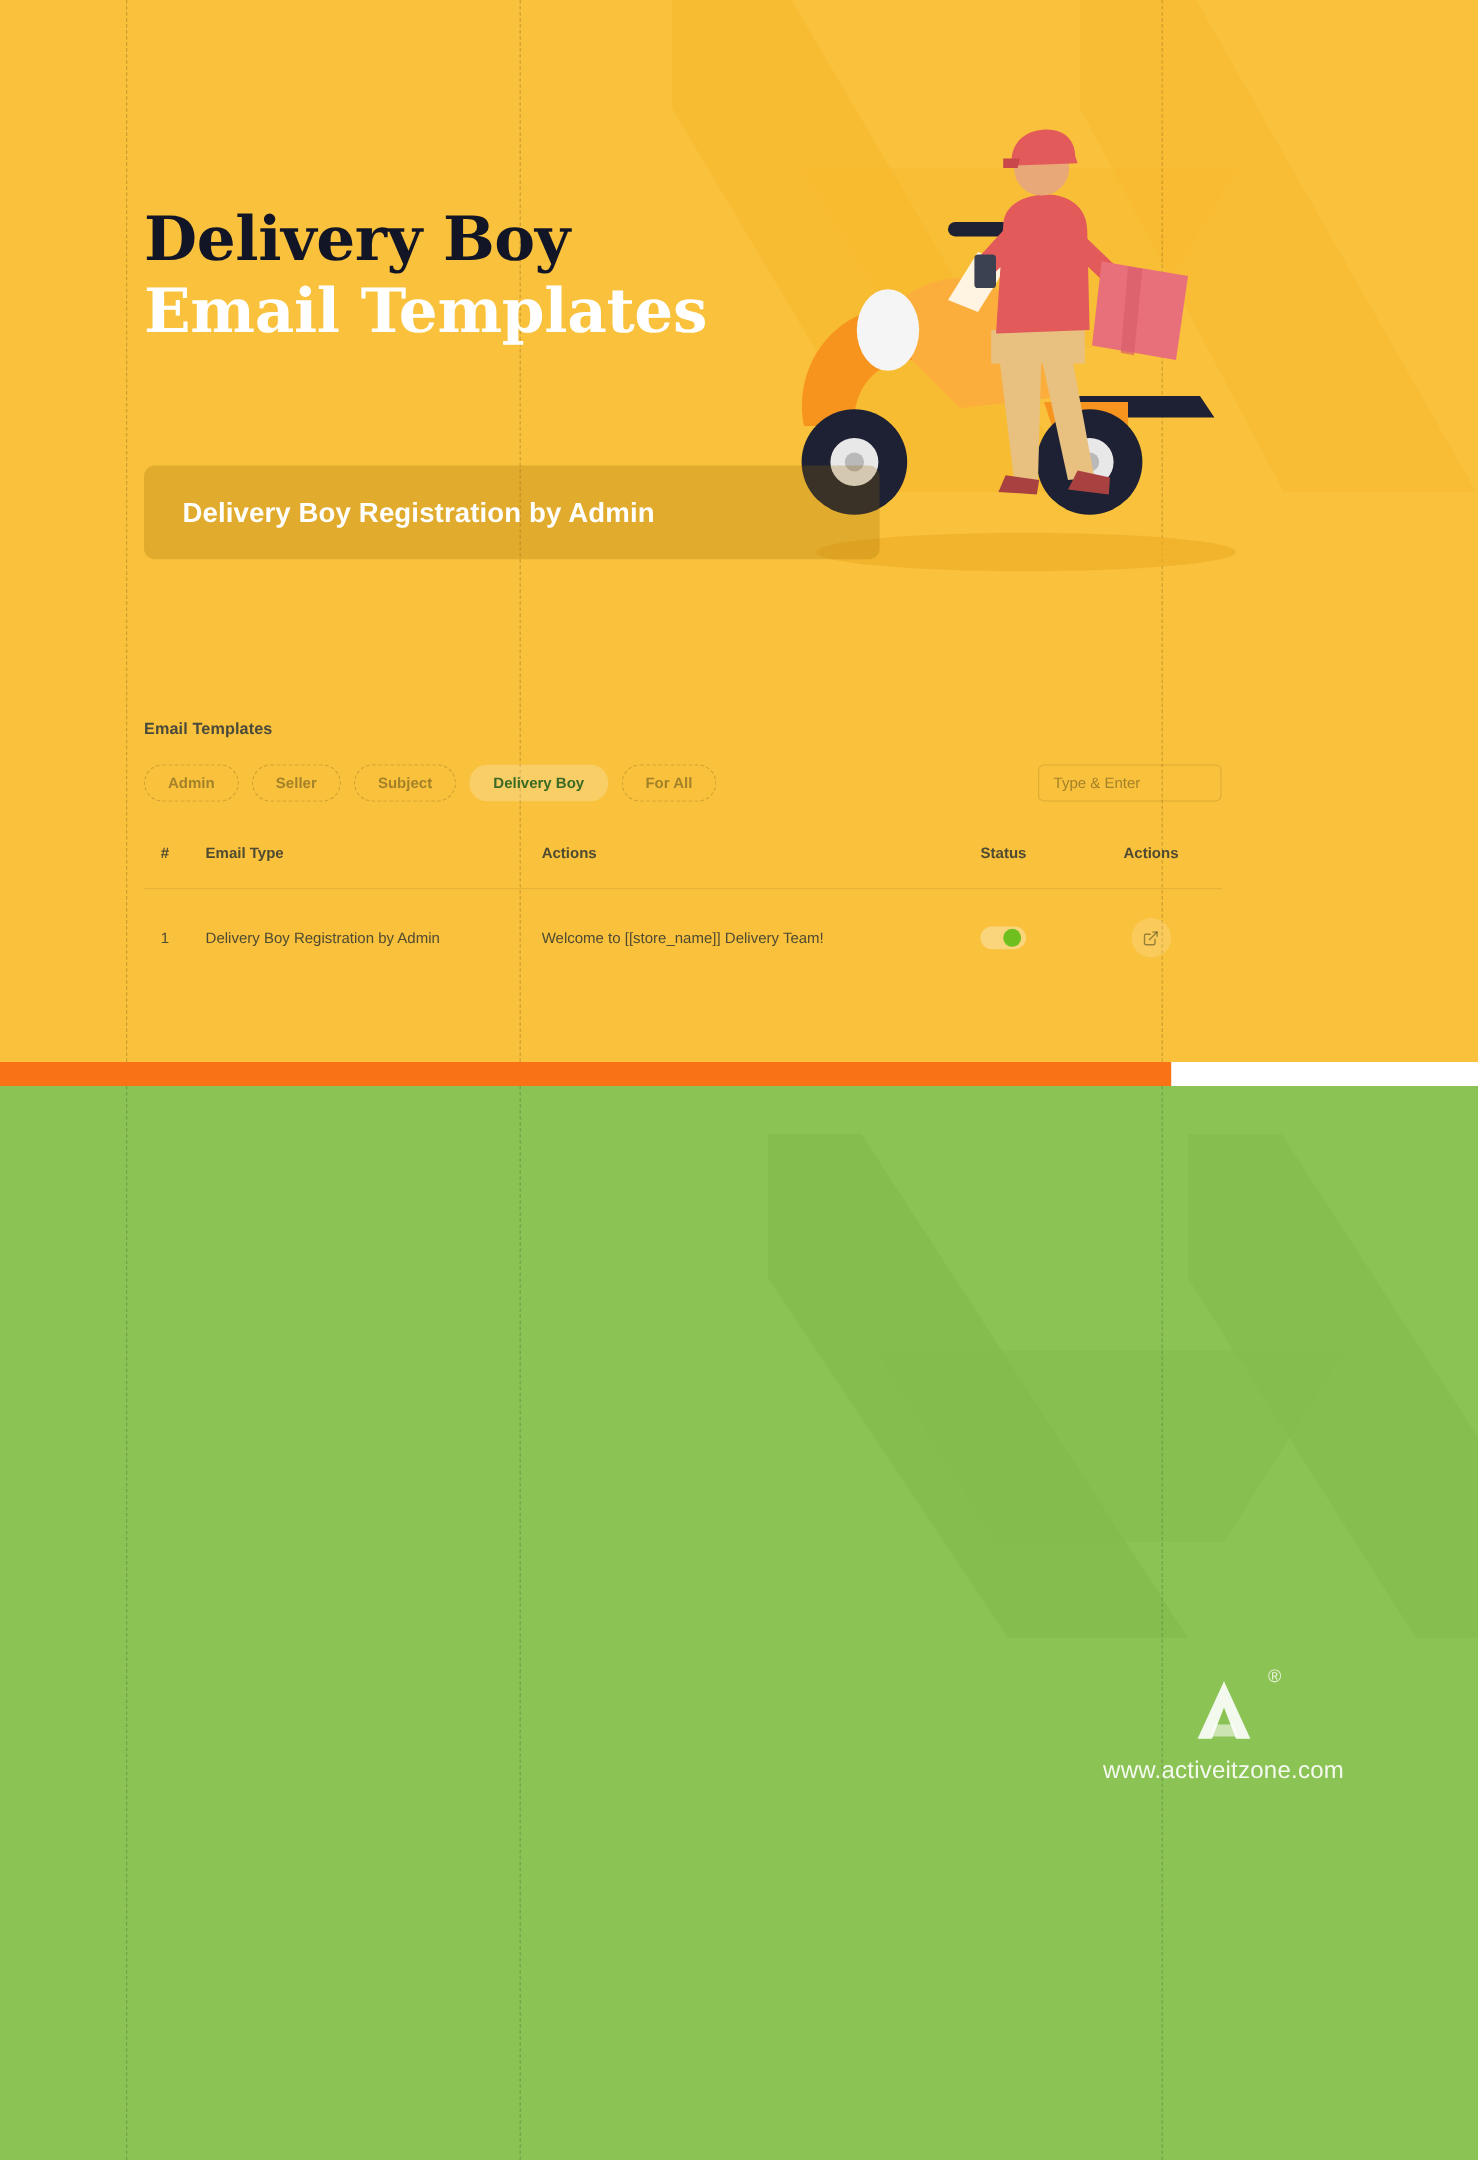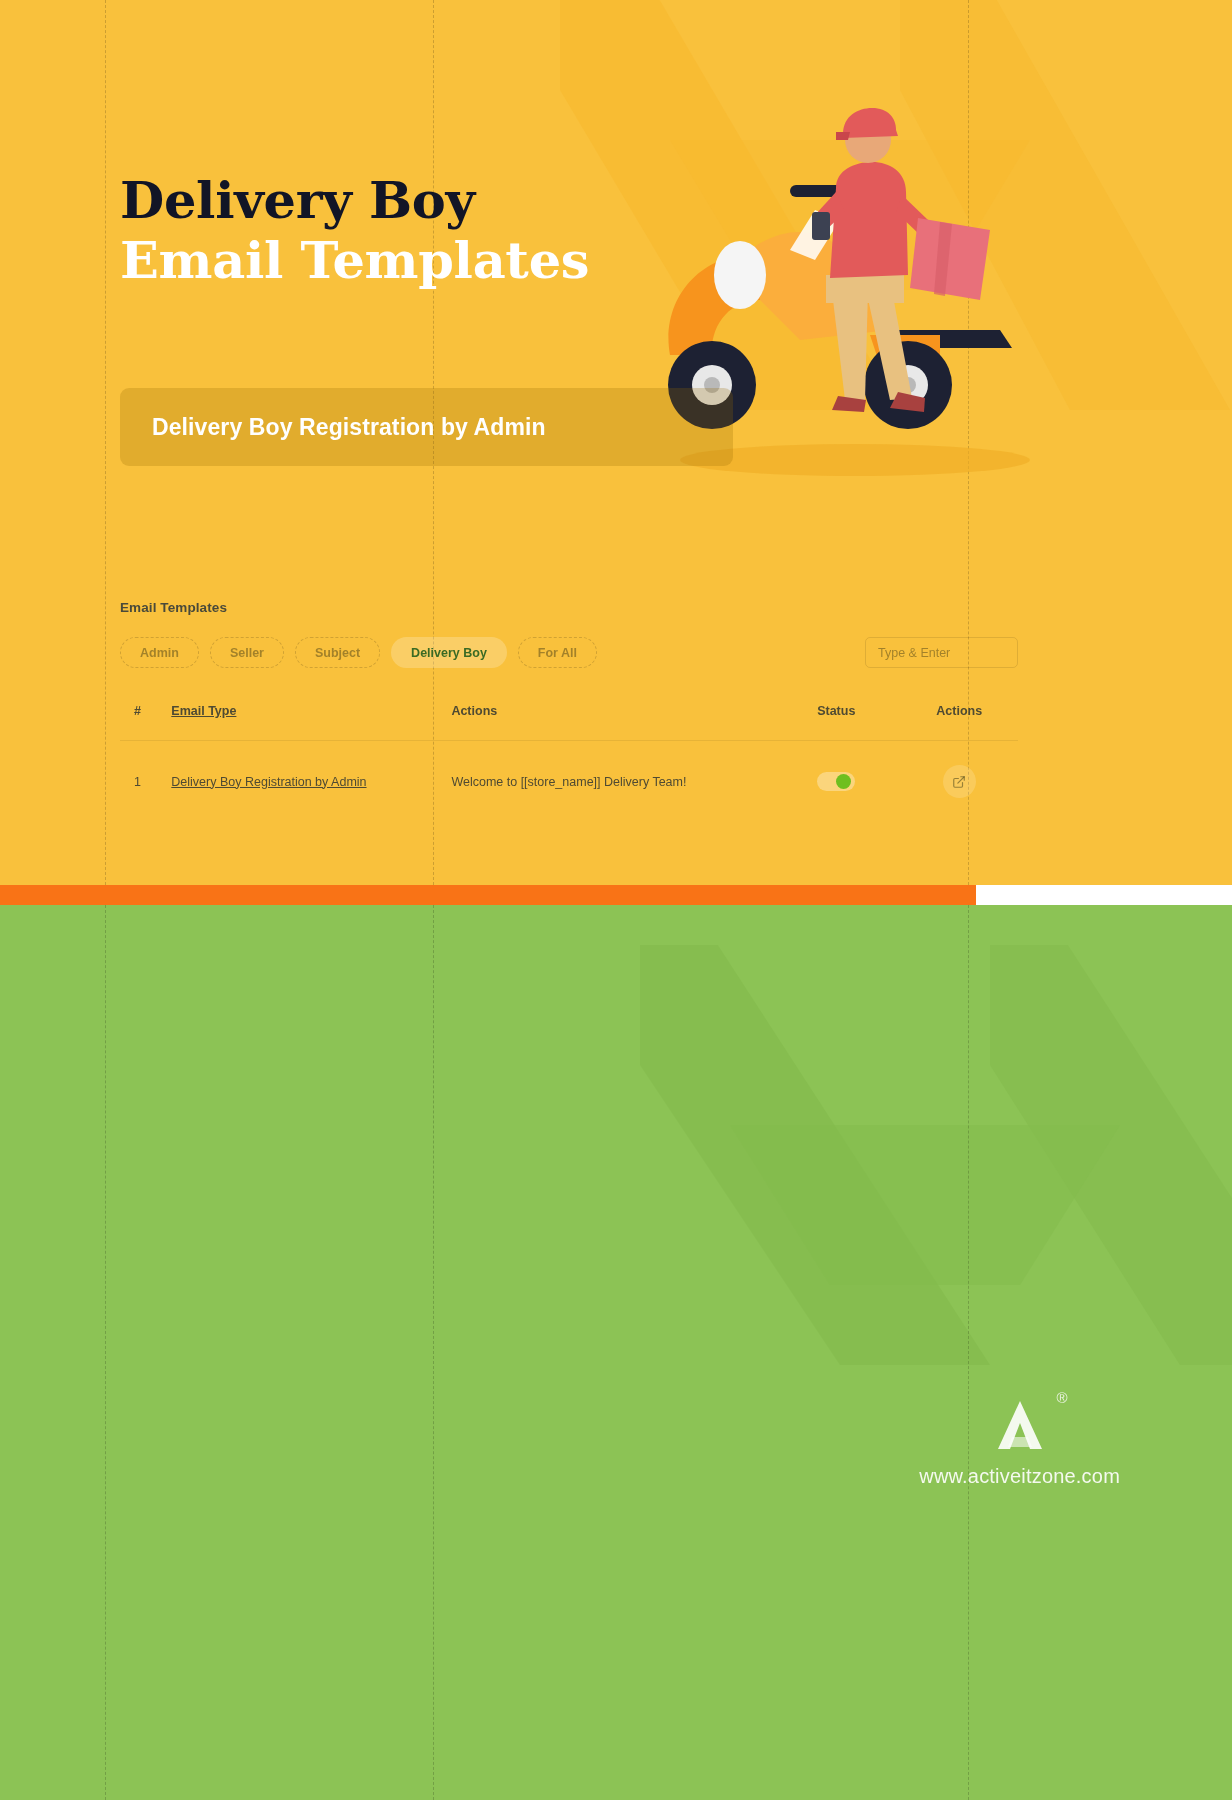--- a/index.html
+++ b/index.html
@@ -104,21 +104,21 @@
     text-align: left; padding: 10px 0 22px 0;
     white-space: nowrap;
   }
   tbody tr { border-top: 1px solid rgba(0,0,0,0.07); }
   tbody td {
     font-size: 12.5px; color: #4f4a32;
     padding: 24px 0; vertical-align: middle;
   }
 
   .c-num { width: 48px; padding-left: 14px !important; }
-  .c-type { width: 262px; text-decoration: underline; }
+  .c-type { width: 262px; }
   .c-subject { width: 300px; }
   .c-status { width: 120px; text-align: center; }
   .c-actions { width: 110px; text-align: center; }
   thead .c-status, thead .c-actions { text-align: center; }
 
   
   .toggle {
     display: inline-block; position: relative;
     width: 38px; height: 19px; border-radius: 10px;
     background: rgba(255,255,255,0.33);

